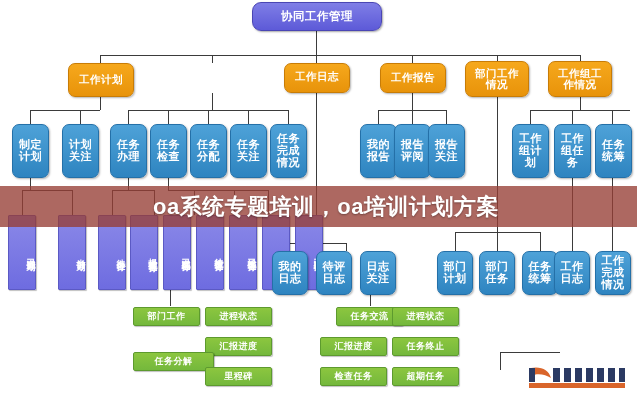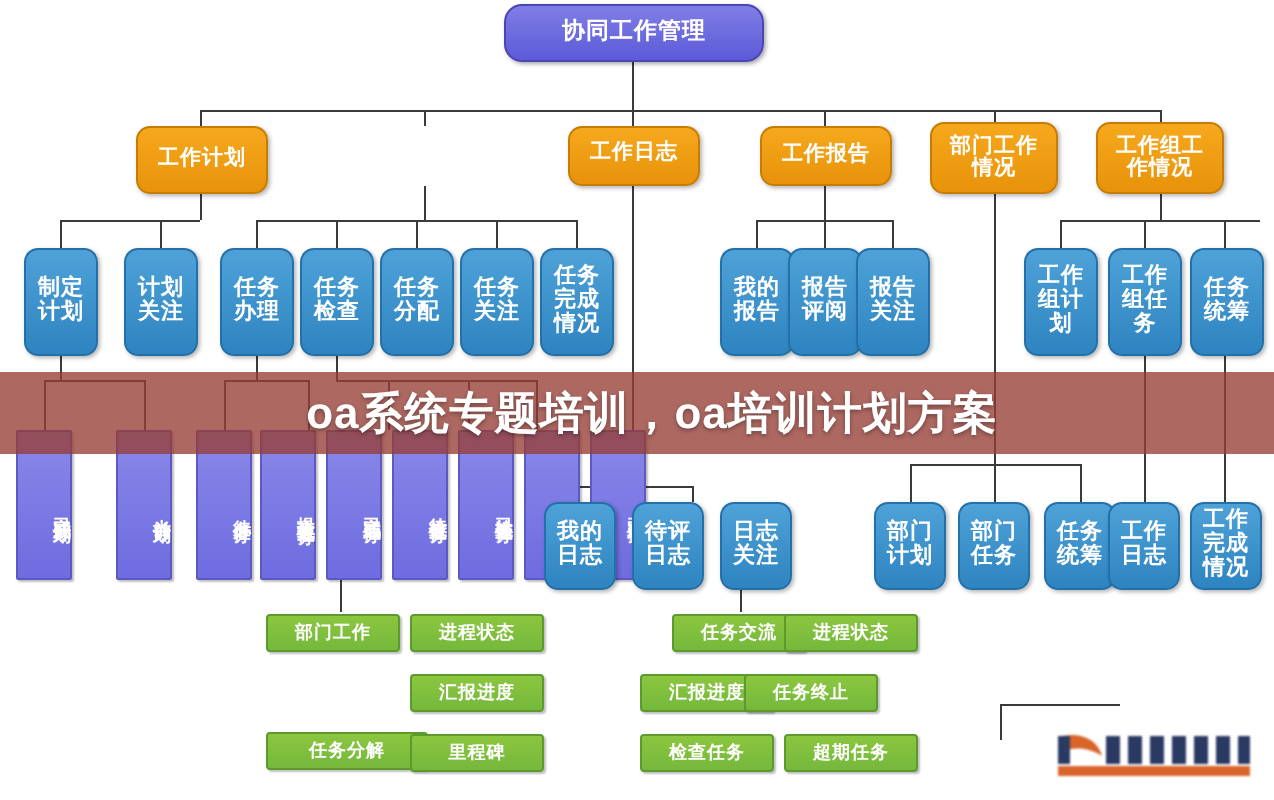--- a/index.html
+++ b/index.html
@@ -304,27 +304,27 @@
   </div>
   <div class="node blue twoline" style="left:595px;top:251px;width:36px;height:44px;">
     <span>工作</span>
     <span>完成</span>
     <span>情况</span>
   </div>
 
   <div class="node green" style="left:133px;top:307px;width:67px;height:19px;">部门工作</div>
   <div class="node green" style="left:205px;top:307px;width:67px;height:19px;">进程状态</div>
   <div class="node green" style="left:205px;top:337px;width:67px;height:19px;">汇报进度</div>
-  <div class="node green" style="left:133px;top:366px;width:81px;height:19px;">任务分解</div>
+  <div class="node green" style="left:133px;top:352px;width:81px;height:19px;">任务分解</div>
   <div class="node green" style="left:205px;top:367px;width:67px;height:19px;">里程碑</div>
 
   <div class="node green" style="left:336px;top:307px;width:67px;height:19px;">任务交流</div>
   <div class="node green" style="left:392px;top:307px;width:67px;height:19px;">进程状态</div>
   <div class="node green" style="left:320px;top:337px;width:67px;height:19px;">汇报进度</div>
-  <div class="node green" style="left:372px;top:337px;width:67px;height:19px;">任务终止</div>
+  <div class="node green" style="left:392px;top:337px;width:67px;height:19px;">任务终止</div>
   <div class="node green" style="left:320px;top:367px;width:67px;height:19px;">检查任务</div>
   <div class="node green" style="left:392px;top:367px;width:67px;height:19px;">超期任务</div>
 
   <div id="overlay">
     <div id="overlay-text">oa系统专题培训，oa培训计划方案</div>
   </div>
 
   <svg id="logo" viewBox="0 0 102 28">
     <path d="M4 4 C14 2, 22 6, 24 14 C18 10, 10 9, 4 12 Z" fill="#d9652b"></path>
     <rect x="2" y="4" width="6" height="14" fill="#2b3a63"></rect>

